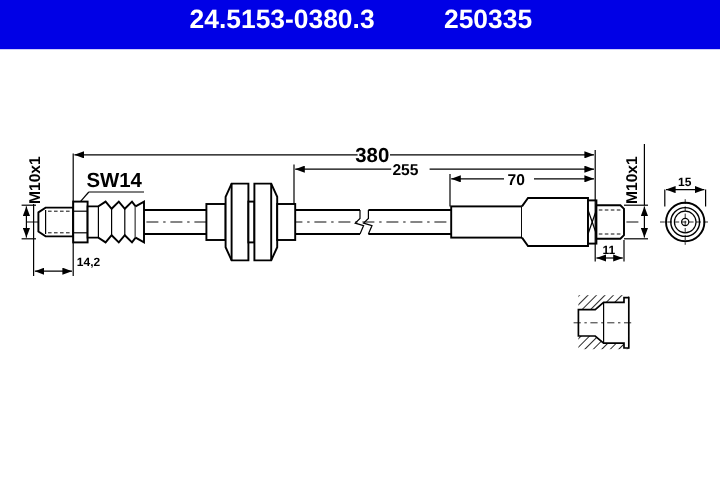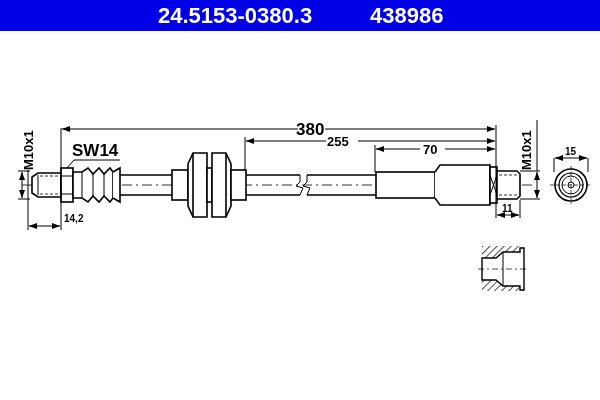--- a/index.html
+++ b/index.html
@@ -1,28 +1,28 @@
 <!DOCTYPE html>
 <html><head>
 <meta charset="utf-8">
 <style>
   html, body { margin:0; padding:0; background:#fff; }
   #root { position:relative; width:600px; height:400px; overflow:hidden; background:#fff; font-family:"Liberation Sans", sans-serif; }
-  .header { position:absolute; left:0; top:0; width:600px; height:31px; background:#0000e6; }
+  .header { position:absolute; left:0; top:0; width:600px; height:41px; background:#0000e6; }
   .header-text { position:absolute; top:0; height:31px; line-height:31px; color:#fff; font-weight:bold; font-size:22px; font-family:"Liberation Sans", sans-serif; }
   svg { position:absolute; left:0; top:0; }
   .dim { font-family:"Liberation Sans", sans-serif; font-weight:bold; fill:#000; }
 </style>
 </head>
 <body>
 
 <div id="root">
   <div class="header">
     <span class="header-text" style="left:158px;">24.5153-0380.3</span>
-    <span class="header-text" style="left:370px;">438986</span>
+    <span class="header-text" style="left:370px;">250335</span>
   </div>
 
   <svg width="600" height="400" viewBox="0 0 600 400">
     <defs>
       <marker id="arr" markerWidth="8" markerHeight="6" refX="8" refY="3" orient="auto">
         <path d="M0,0 L8,3 L0,6 Z" fill="#000"></path>
       </marker>
       <marker id="arrs" markerWidth="8" markerHeight="6" refX="0" refY="3" orient="auto">
         <path d="M8,0 L0,3 L8,6 Z" fill="#000"></path>
       </marker>

